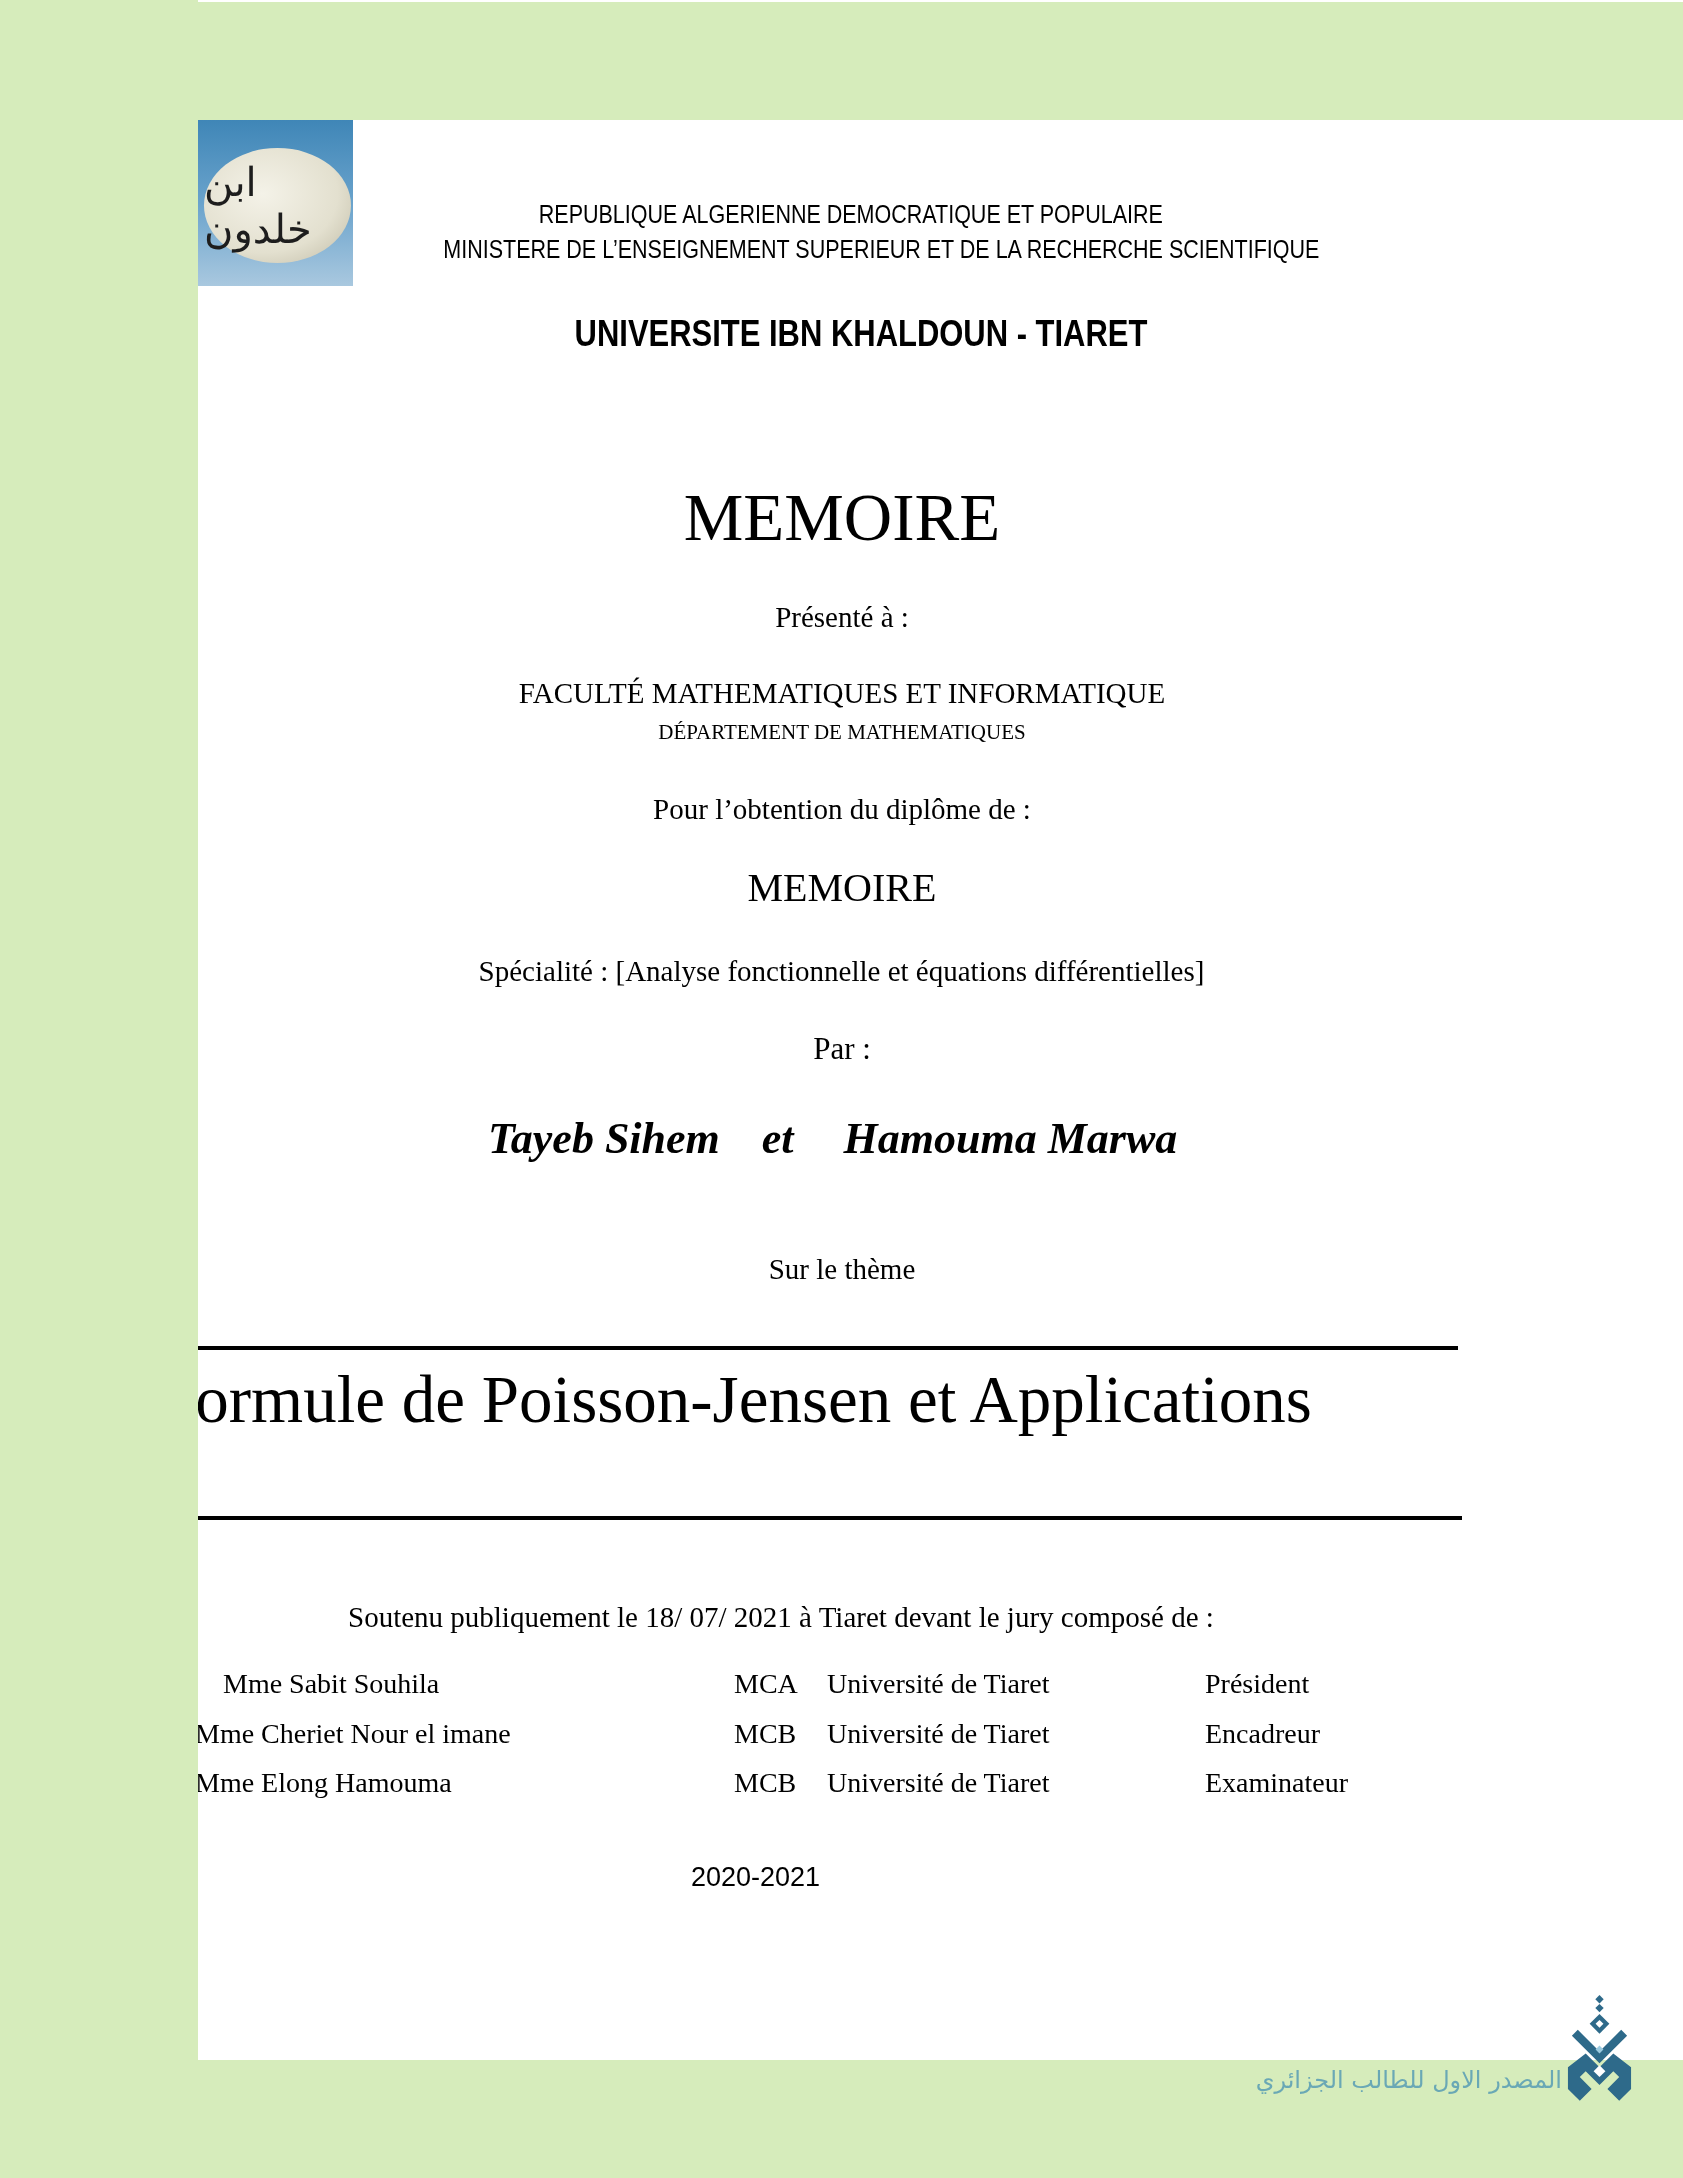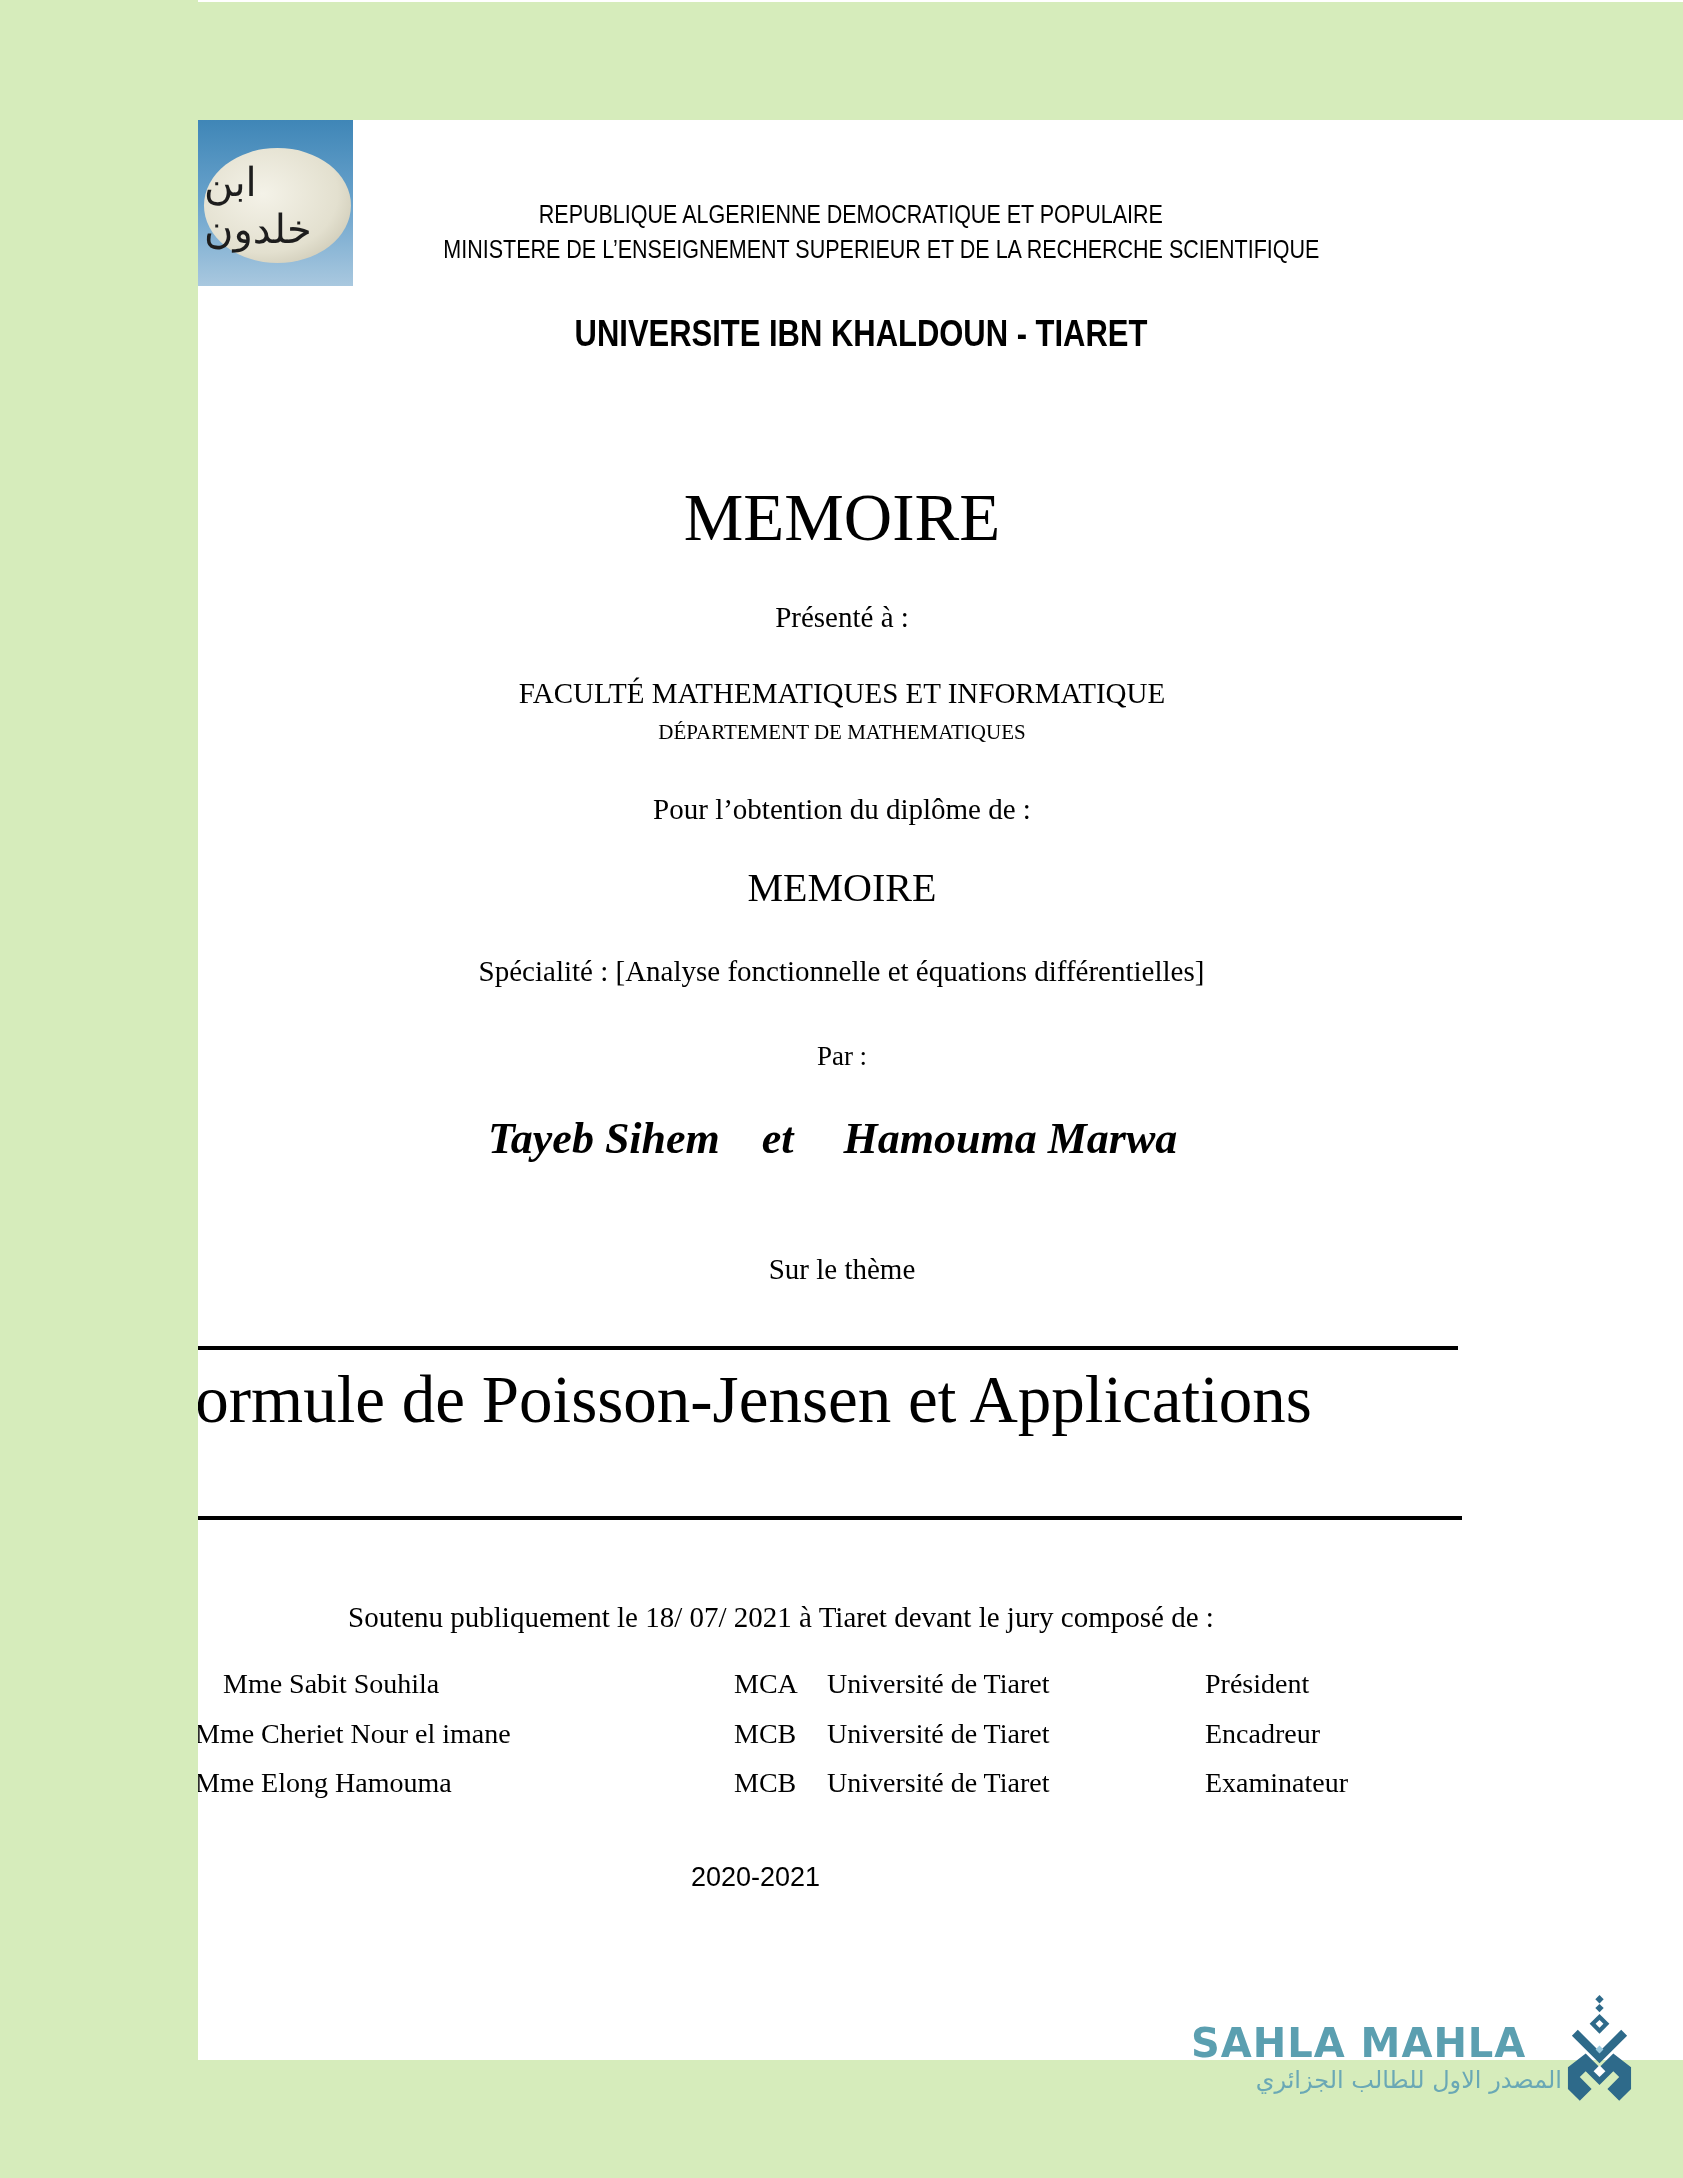--- a/index.html
+++ b/index.html
@@ -43,21 +43,21 @@
   <span class="narrow" style="transform:scaleX(0.86);">UNIVERSITE IBN KHALDOUN - TIARET</span>
 </div>
 
 <div class="abs center" style="left:446px; top:473px; width:792px; font-size:67px; line-height:89px;">MEMOIRE</div>
 <div class="abs center" style="left:545px; top:599px; width:594px; font-size:29px; line-height:36px;">Présenté à :</div>
 <div class="abs center" style="left:347px; top:674px; width:990px; font-size:29px; line-height:38px;">FACULTÉ MATHEMATIQUES ET INFORMATIQUE</div>
 <div class="abs center" style="left:347px; top:713px; width:990px; font-size:21px; line-height:38px;">DÉPARTEMENT DE MATHEMATIQUES</div>
 <div class="abs center" style="left:446px; top:790px; width:792px; font-size:29px; line-height:38px;">Pour l’obtention du diplôme de :</div>
 <div class="abs center" style="left:545px; top:864px; width:594px; font-size:40px; line-height:48px;">MEMOIRE</div>
 <div class="abs center" style="left:297px; top:952px; width:1089px; font-size:29px; line-height:38px;">Spécialité : [Analyse fonctionnelle et équations différentielles]</div>
-<div class="abs center" style="left:644px; top:1030px; width:396px; font-size:27px; line-height:38px;margin-top:7px;">Par :</div>
+<div class="abs center" style="left:644px; top:1030px; width:396px; font-size:31px; line-height:38px;">Par :</div>
 
 <div class="abs" style="left:488px; top:1107px; width:871px; font-size:44px; line-height:63px; font-weight:bold; font-style:italic; white-space:nowrap;">
   <span>Tayeb Sihem</span><span style="display:inline-block; width:42px;"></span><span>et</span><span style="display:inline-block; width:50px;"></span><span>Hamouma Marwa</span>
 </div>
 
 <div class="abs center" style="left:644px; top:1250px; width:396px; font-size:29px; line-height:38px;">Sur le thème</div>
 
 <div class="rule" style="left:185px; top:1346px; width:1273px;"></div>
 <div class="abs" style="left:158px; top:1360px; width:1287px; font-size:67px; line-height:79px; white-space:nowrap;">Formule de Poisson-Jensen et Applications</div>
 <div class="rule" style="left:188px; top:1516px; width:1274px;"></div>
@@ -81,21 +81,20 @@
     <span class="abs" style="left:195px; top:1767px;">Mme Elong Hamouma</span>
     <span class="abs" style="left:734px; top:1767px;">MCB</span>
     <span class="abs" style="left:827px; top:1767px;">Université de Tiaret</span>
     <span class="abs" style="left:1205px; top:1767px;">Examinateur</span>
   </div>
 </div>
 
 <div class="abs sans" style="left:691px; top:1857px; font-size:27px; line-height:40px; white-space:nowrap;text-align:center;">2020-2021</div>
 
 <div class="abs" style="left:1188px; top:2010px; width:495px; height:99px; z-index:6;">
-  <div class="abs sahla" style="left:3px; top:10px; line-height:46px; white-space:nowrap;">SAHLA MAHLA</div>
   <div class="abs arabic" style="left:0px; top:55px; width:374px; line-height:30px; white-space:nowrap; text-align:right;">المصدر الاول للطالب الجزائري</div>
   <svg class="abs" style="left:376px; top:-16px;" width="71" height="111" viewBox="0 0 72 112">
     <rect x="33" y="2" width="6" height="6" transform="rotate(45 36 5)" fill="#2e6a8a"></rect>
     <rect x="33" y="11" width="6" height="6" transform="rotate(45 36 14)" fill="#2e6a8a"></rect>
     <polygon points="36,20 46,30 36,40 26,30" fill="#2e6a8a"></polygon>
     <polygon points="36,26 40,30 36,34 32,30" fill="#ffffff"></polygon>
     <path d="M14 36 L36 58 L58 36 L64 42 L36 70 L8 42 Z" fill="#2e6a8a"></path>
     <polygon points="36,52 40,56 36,60 32,56" fill="#9ccbe0"></polygon>
     <path d="M4 74 L22 60 L36 74 L50 60 L68 74 L68 96 L56 108 L44 96 L56 84 L50 78 L36 92 L22 78 L16 84 L28 96 L16 108 L4 96 Z" fill="#2e6a8a"></path>
     <polygon points="36,72 42,78 36,84 30,78" fill="#ffffff"></polygon>

